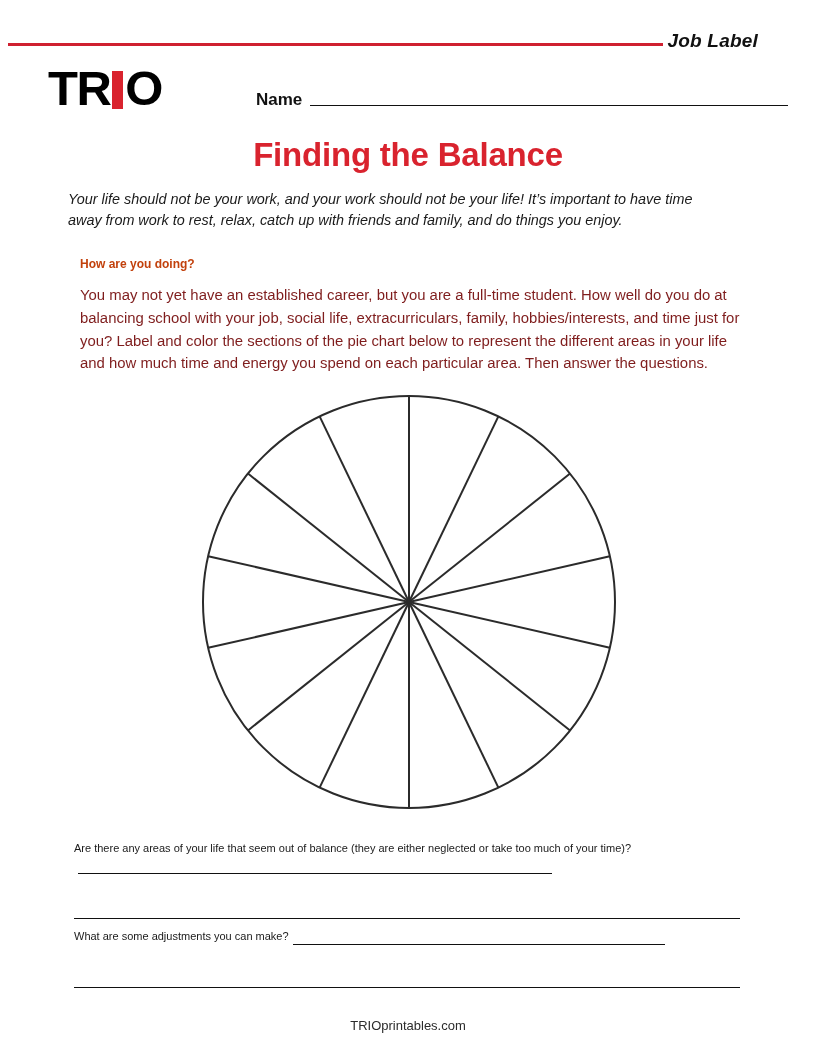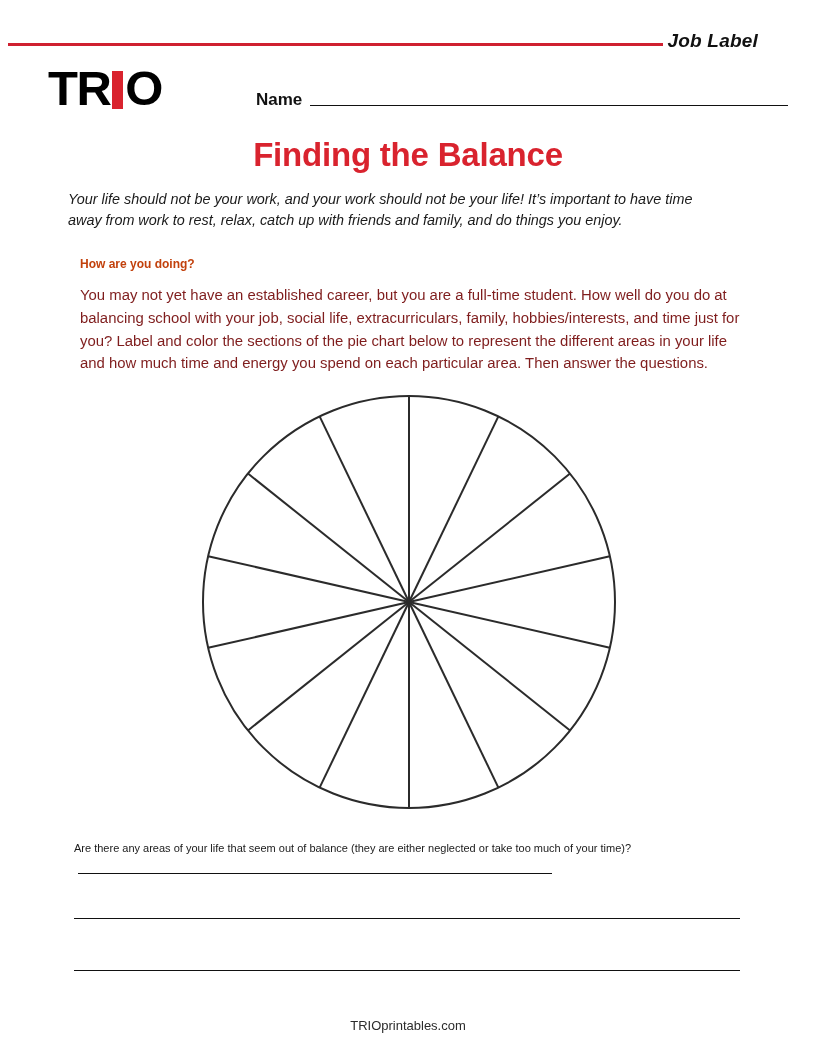--- a/index.html
+++ b/index.html
@@ -238,16 +238,17 @@
       </g>
   </svg>
 </div>
 
 <div class="question-block" id="question-1">
   <div class="q-text-flow"><span>Are there any areas of your life that seem out of balance (they are either neglected or take too much of your time)?</span><span class="q-inline-line" id="q1-inline"></span></div>
   <div class="q-full-line" id="q1-fullline"></div>
 </div>
 
 <div class="question-block" id="question-2">
+  <div class="q-text-flow"><span>What are some adjustments you can make?</span><span class="q-inline-line" id="q2-inline"></span></div>
   <div class="q-full-line" id="q2-fullline"></div>
 </div>
 
 <div id="footer">TRIOprintables.com</div>
 
 </body></html>

